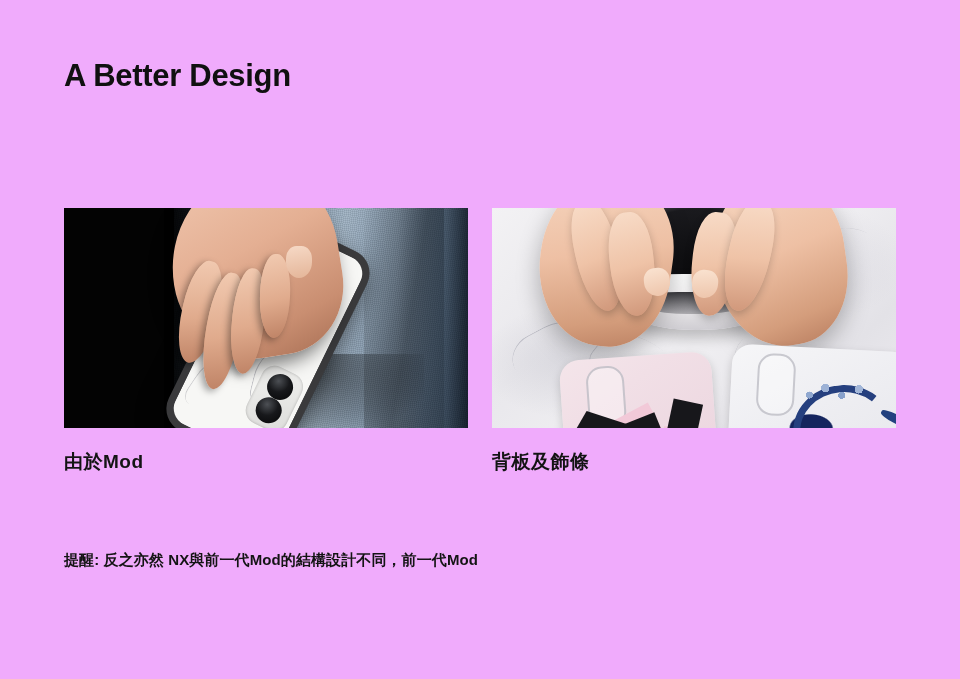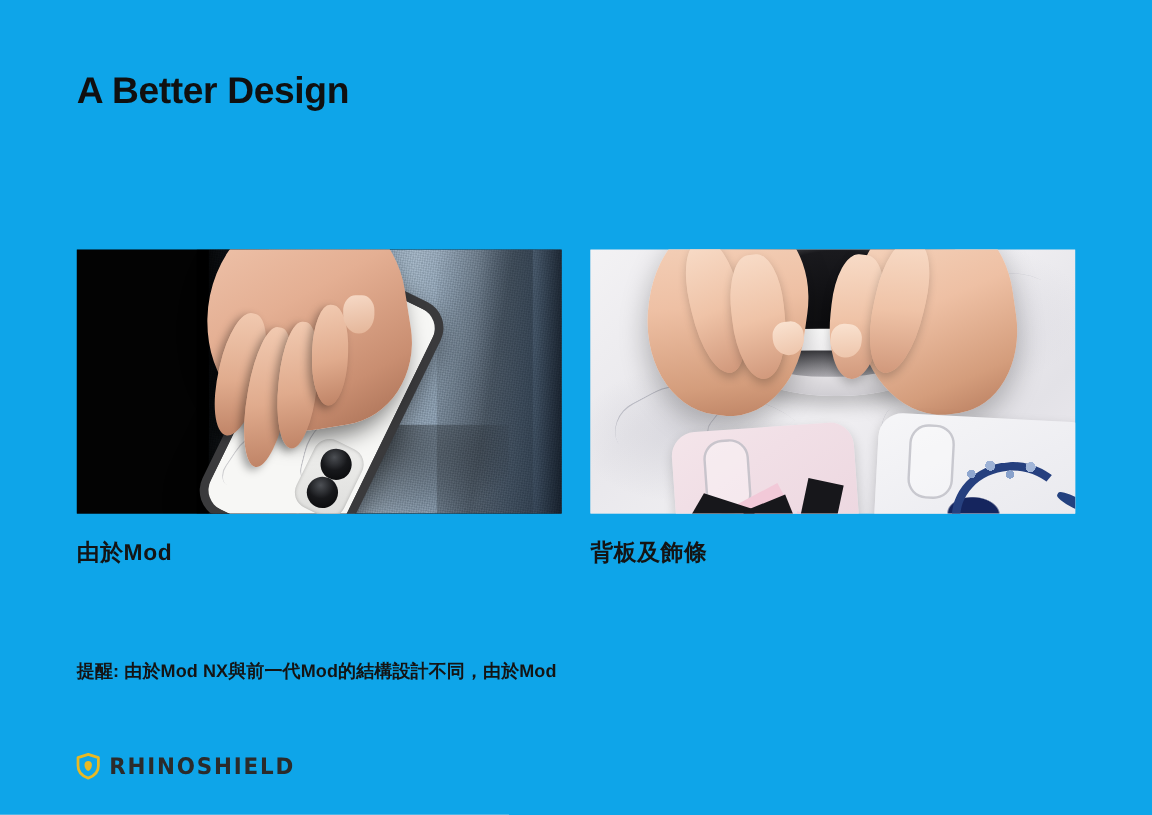--- a/index.html
+++ b/index.html
@@ -12,21 +12,21 @@
     background: #dedede;
     font-family: "Liberation Sans", "DejaVu Sans", sans-serif;
     overflow: hidden;
     position: relative;
     color: #111111;
   }
 
   .page {
     position: absolute;
     inset: 0;
-    background: #0ea5e9;
+    background: #f0abfc;
     text-decoration: underline;
   }
 
   
   .page-title {
     position: absolute;
     left: 64px;
     top: 56px;
     font-size: 31px;
     font-weight: bold;
@@ -462,24 +462,17 @@
         <span class="wave-streak ws2"></span>
 
       </span>
     </div>
   </div>
 
   <div class="caption caption-left">由於Mod</div>
   <div class="caption caption-right">背板及飾條</div>
 
   <div class="note">
-    <span class="note-line">提醒: 由於Mod NX與前一代Mod的結構設計不同，由於Mod</span>
+    <span class="note-line">提醒: 反之亦然 NX與前一代Mod的結構設計不同，前一代Mod</span>
   </div>
 
-  <div class="logo">
-    <svg class="logo-shield" width="21" height="23" viewBox="0 0 21 23">
-      <path d="M10.5 1.6 L19 4.4 V11.2 C19 16.3 15.3 19.9 10.5 21.4 C5.7 19.9 2 16.3 2 11.2 V4.4 Z" fill="none" stroke="#e8b923" stroke-width="2.3" stroke-linejoin="round"></path>
-      <path d="M10.5 7.2 C12.4 7.2 13.6 8.6 13.6 10.4 C13.6 12.9 12.2 14.6 10.5 15.6 C8.8 14.6 7.4 12.9 7.4 10.4 C7.4 8.6 8.6 7.2 10.5 7.2 Z" fill="#e8b923"></path>
-    </svg>
-    <span class="logo-text">RHINOSHIELD</span>
-  </div>
 
 </div>
 
 </body></html>

